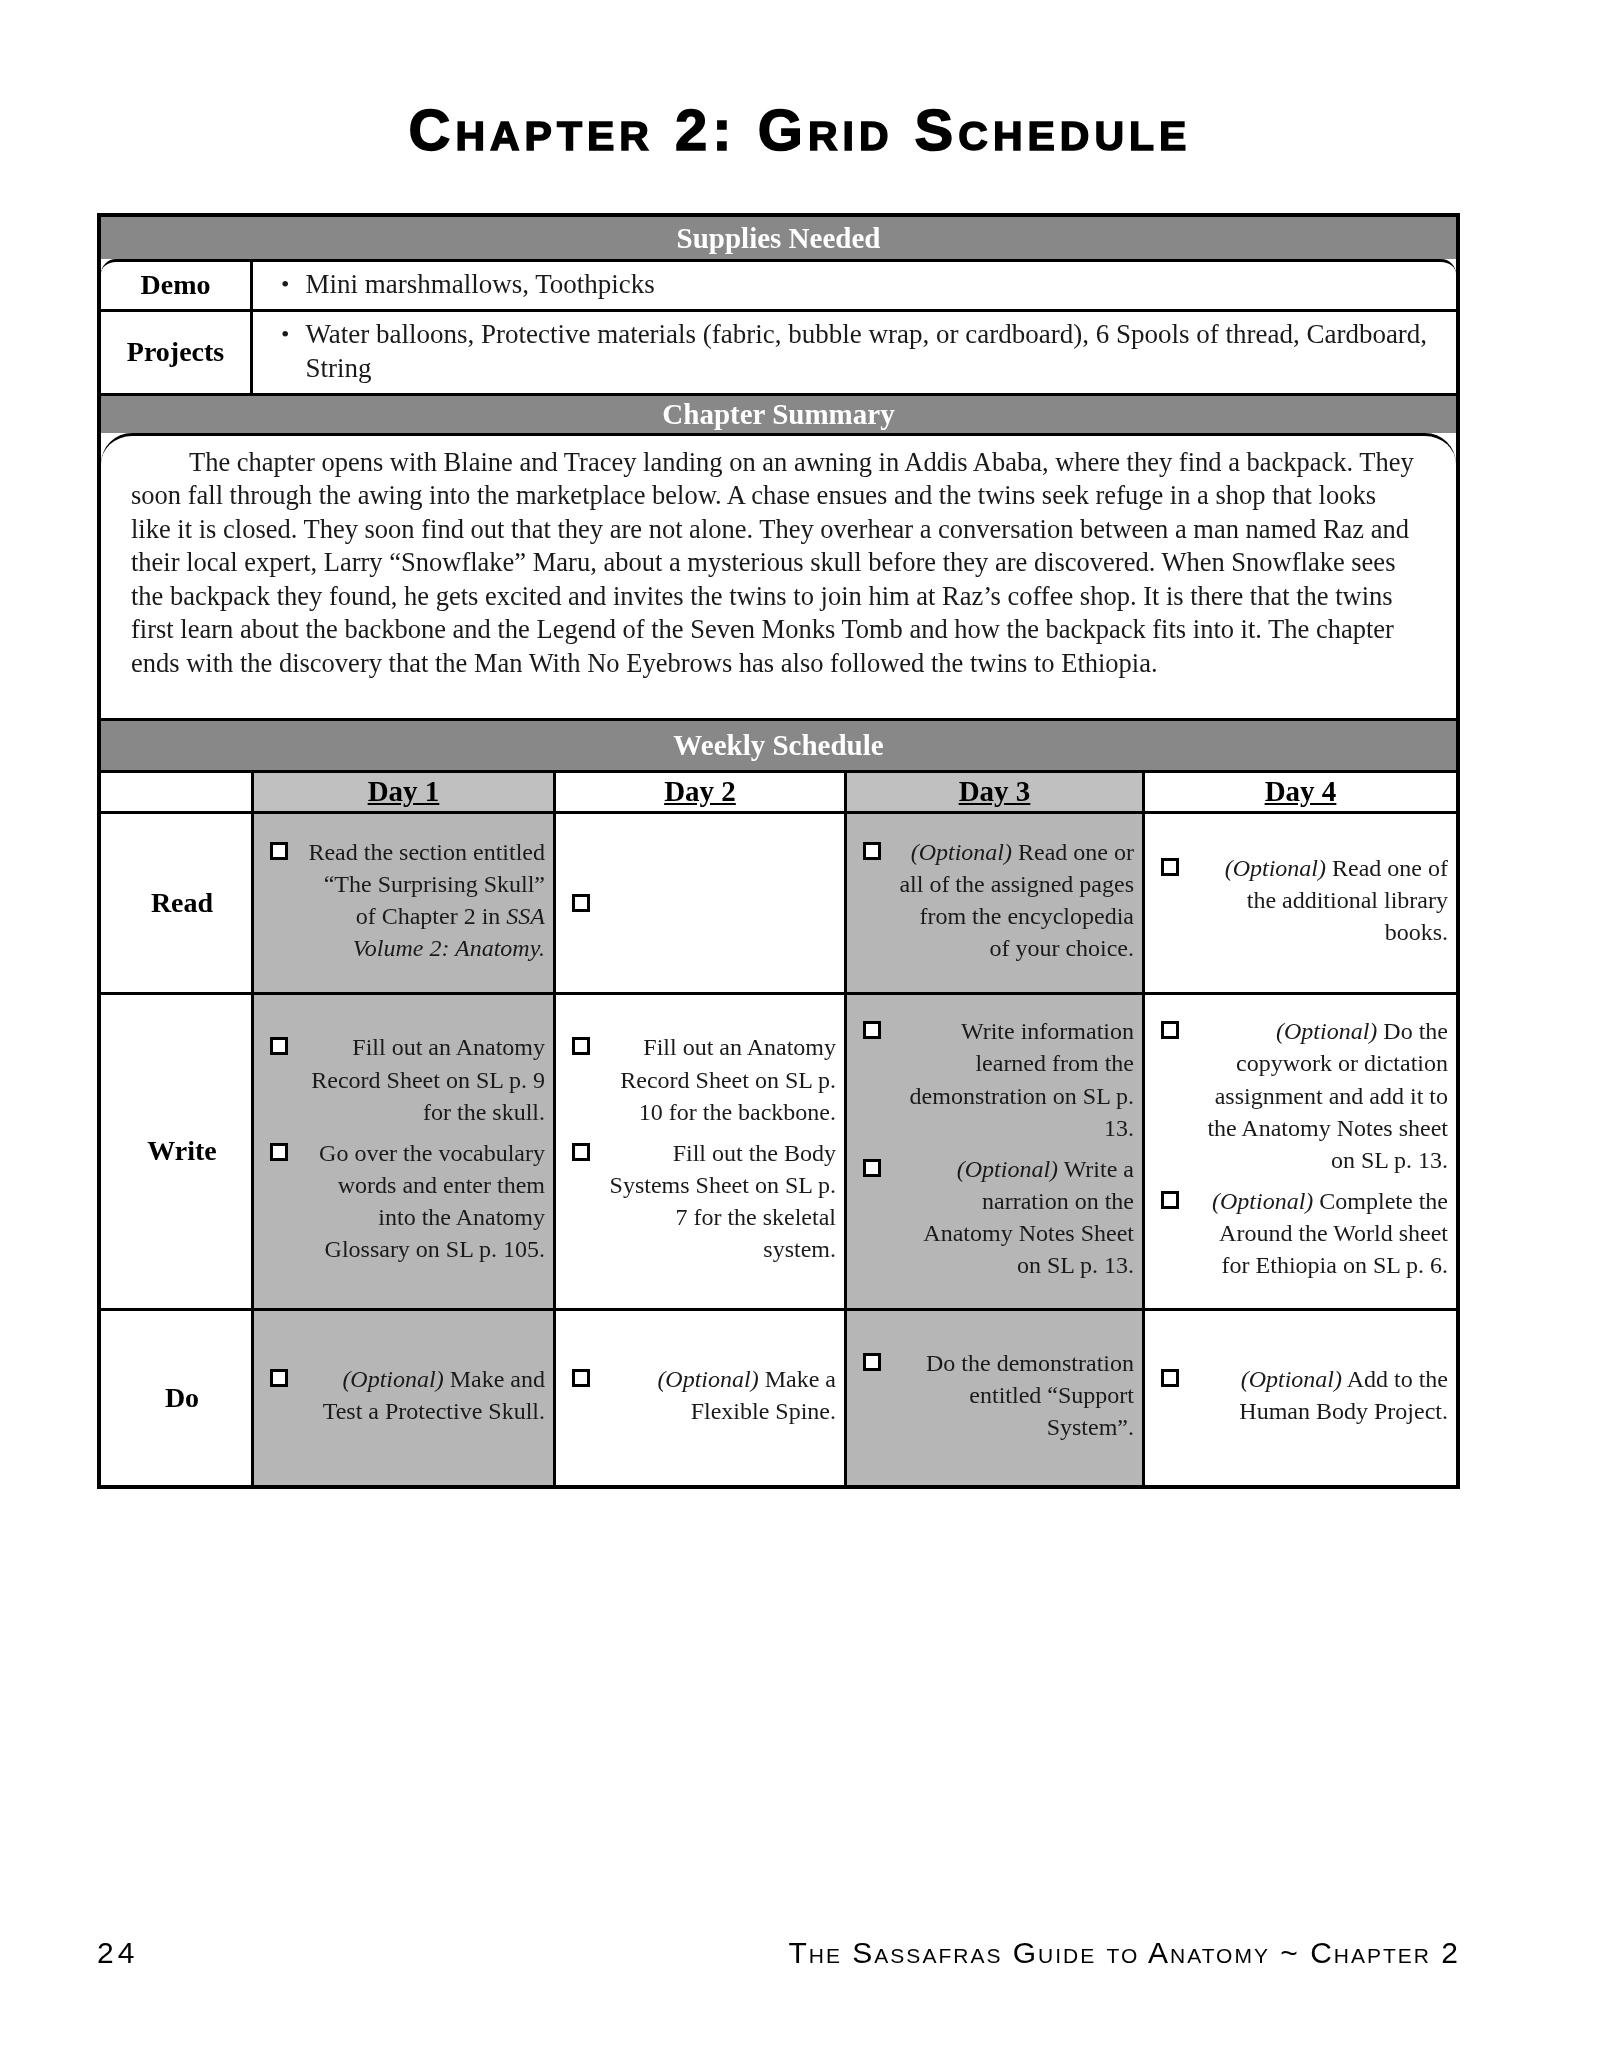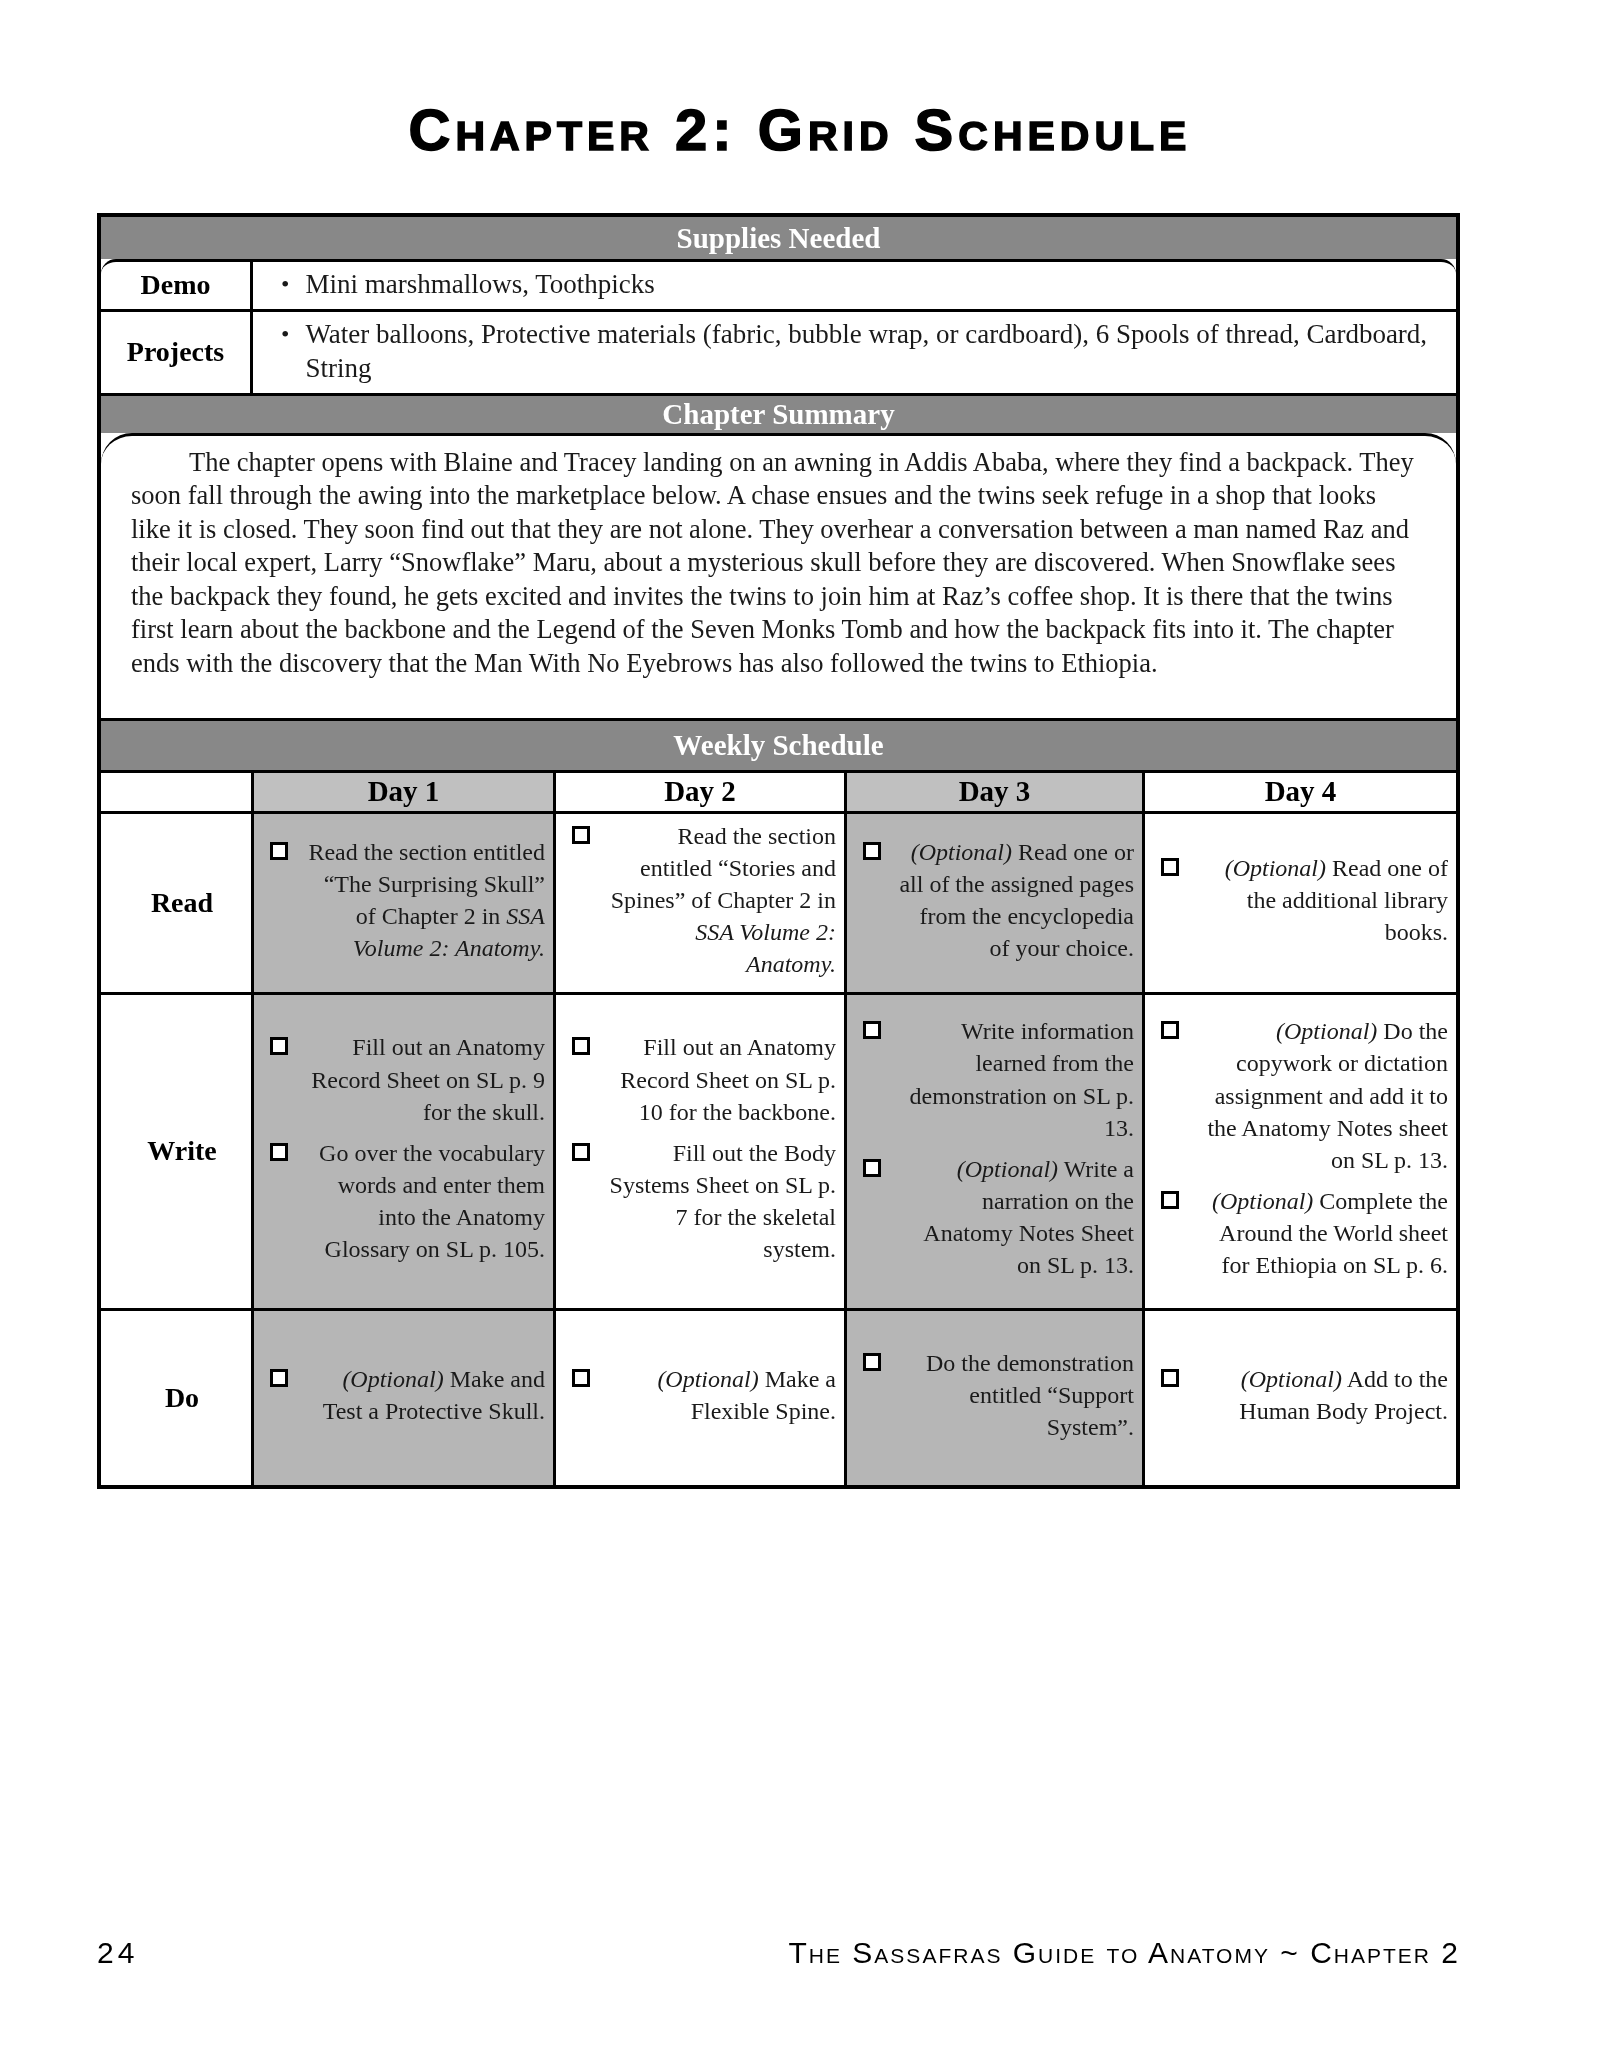--- a/index.html
+++ b/index.html
@@ -104,20 +104,21 @@
   .sched-cell { border-left: 3px solid var(--border); }
   .sched-cell.first { border-left: none; margin-left: 12px; }
   .day-header-row { height: 41px; }
   .day-header-cell {
     display: flex;
     align-items: center;
     justify-content: center;
     font-weight: bold;
     font-size: 29px;
     color: #000;
+    text-decoration: underline;
   }
   .shaded { background: var(--shaded-cell-background); }
   .day-shade { background: var(--day-header-background); }
   .row-label {
     display: flex;
     align-items: center;
     justify-content: center;
     font-weight: bold;
     font-size: 28px;
     color: #000;
@@ -213,21 +214,20 @@
         <div class="sched-cell first row-label">Read</div>
         <div class="sched-cell task-cell shaded">
             <div class="task">
               <span class="checkbox"></span>
               <span class="task-text"><span>Read the section entitled “The Surprising Skull” of Chapter 2 in </span><em>SSA Volume 2: Anatomy.</em></span>
             </div>
           </div>
         <div class="sched-cell task-cell">
             <div class="task">
               <span class="checkbox"></span>
-              <span class="task-text"><span>Read the section entitled “Stories and Spines” of Chapter 2 in </span><em>SSA Volume 2: Anatomy.</em></span>
             </div>
           </div>
         <div class="sched-cell task-cell shaded">
             <div class="task">
               <span class="checkbox"></span>
               <span class="task-text"><em>(Optional)</em><span> Read one or all of the assigned pages from the encyclopedia of your choice.</span></span>
             </div>
           </div>
         <div class="sched-cell task-cell">
             <div class="task">

